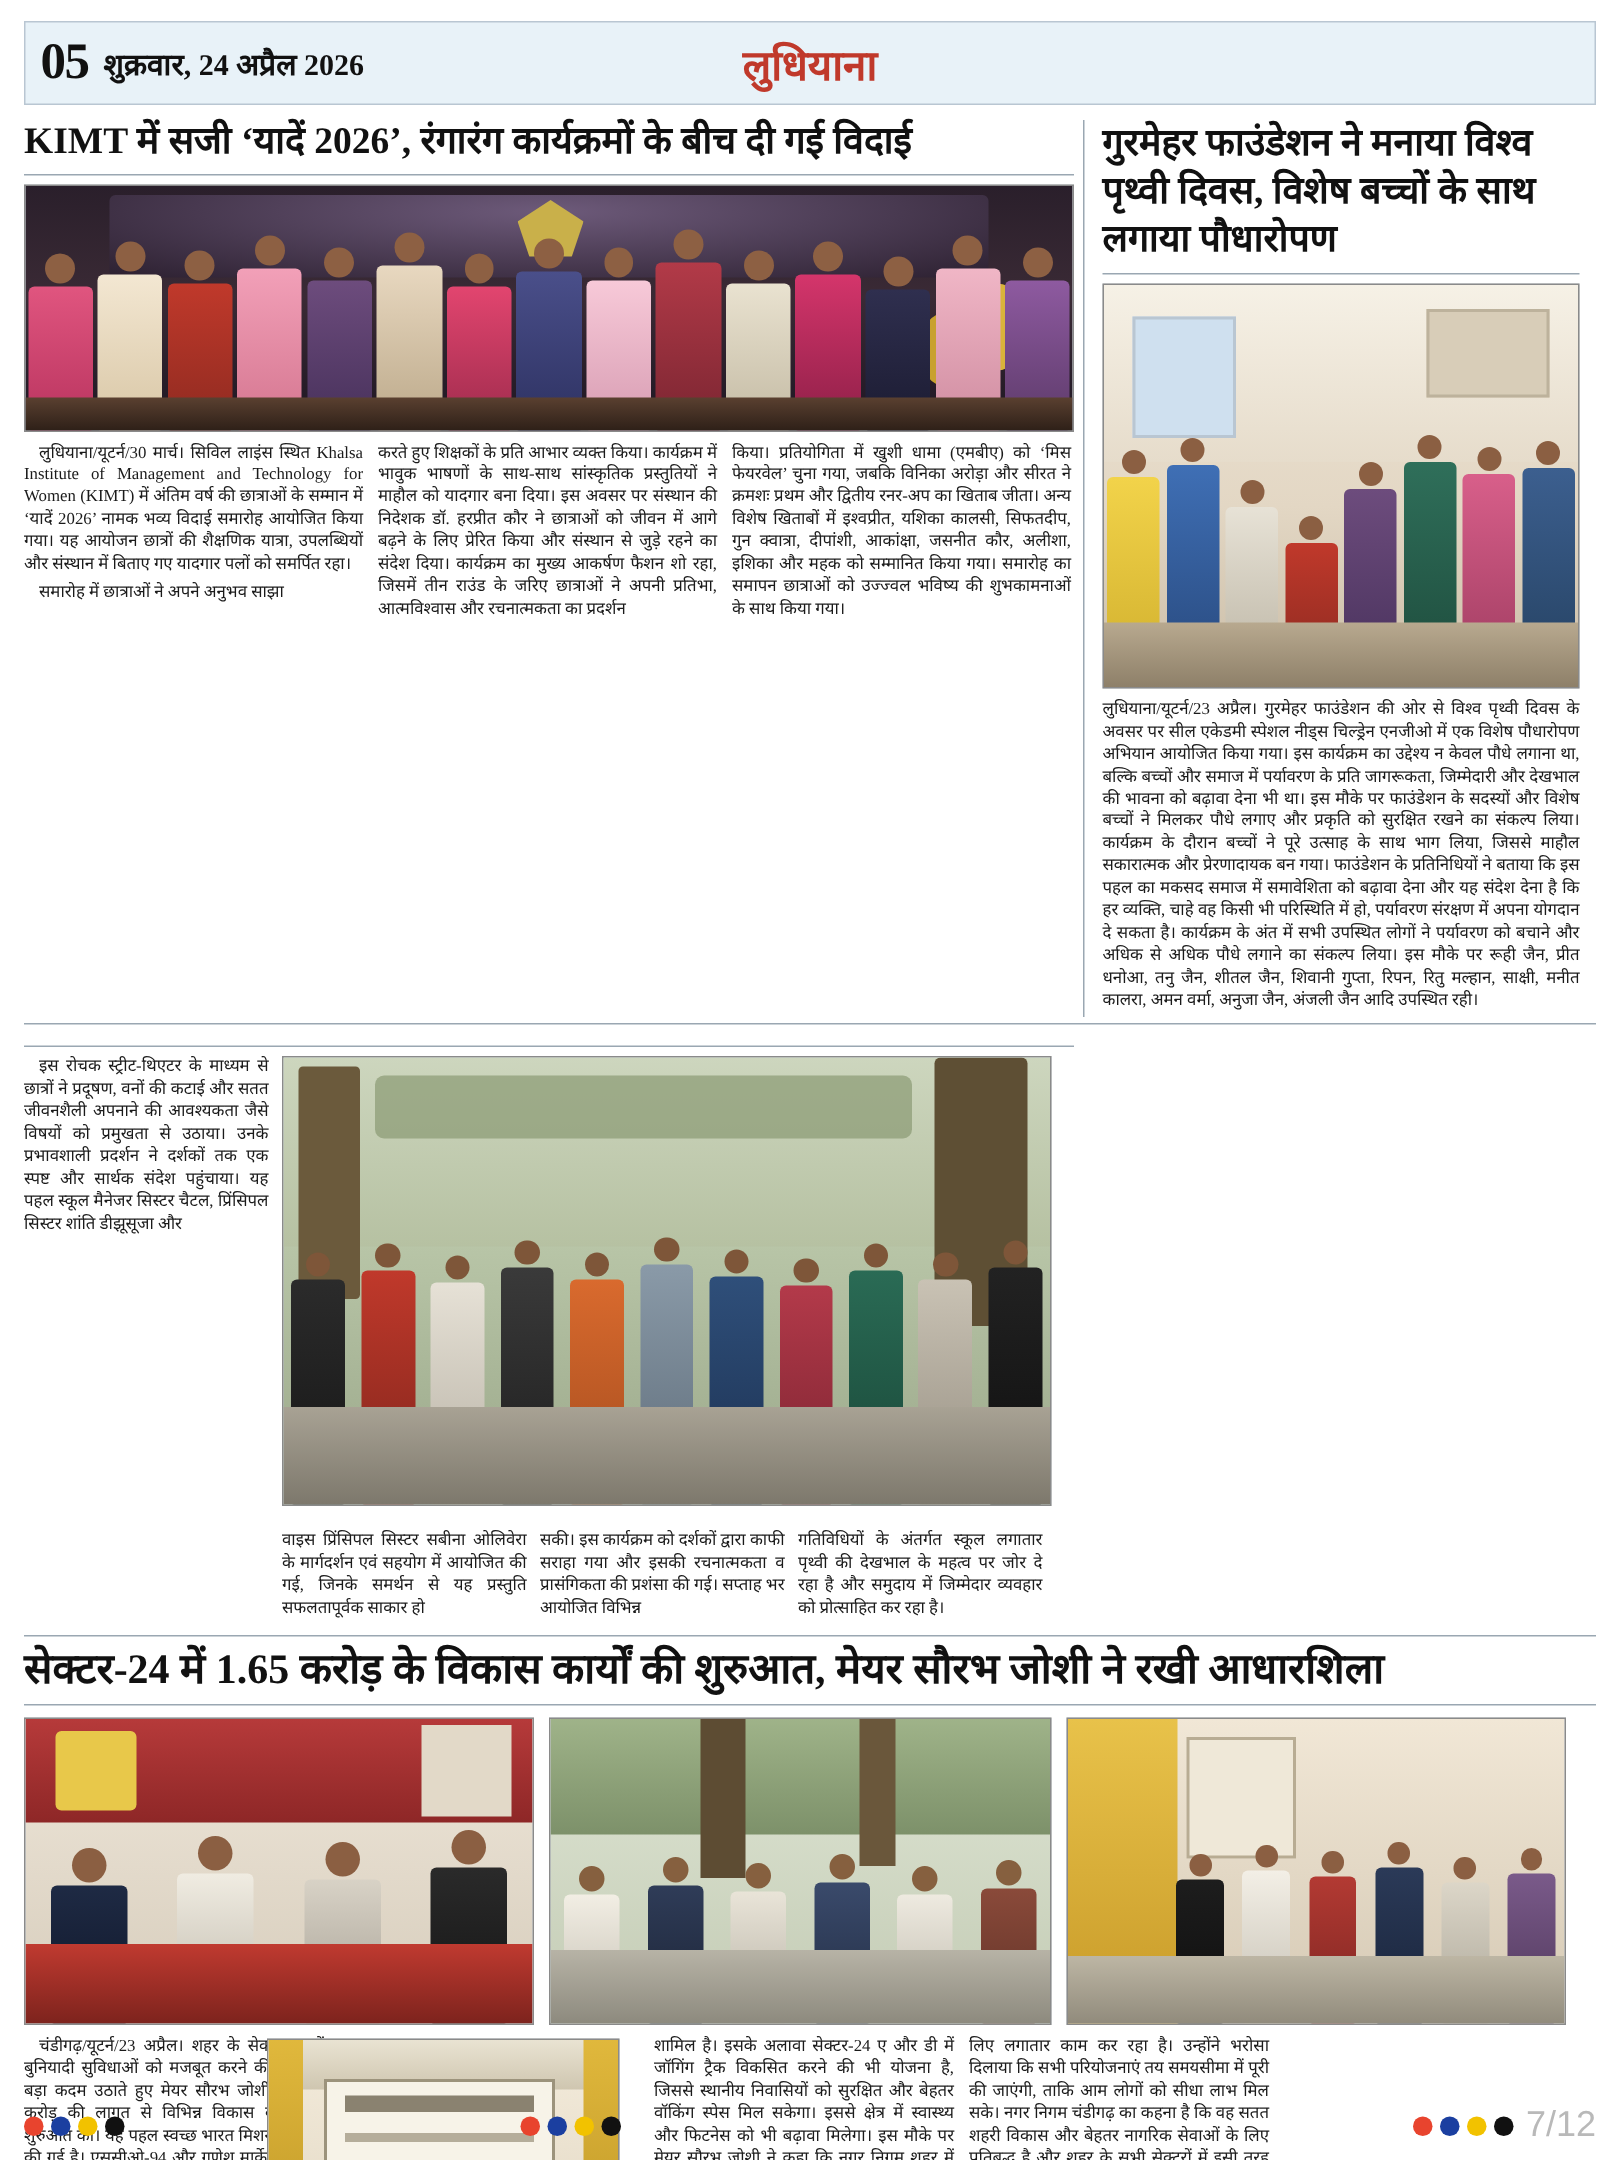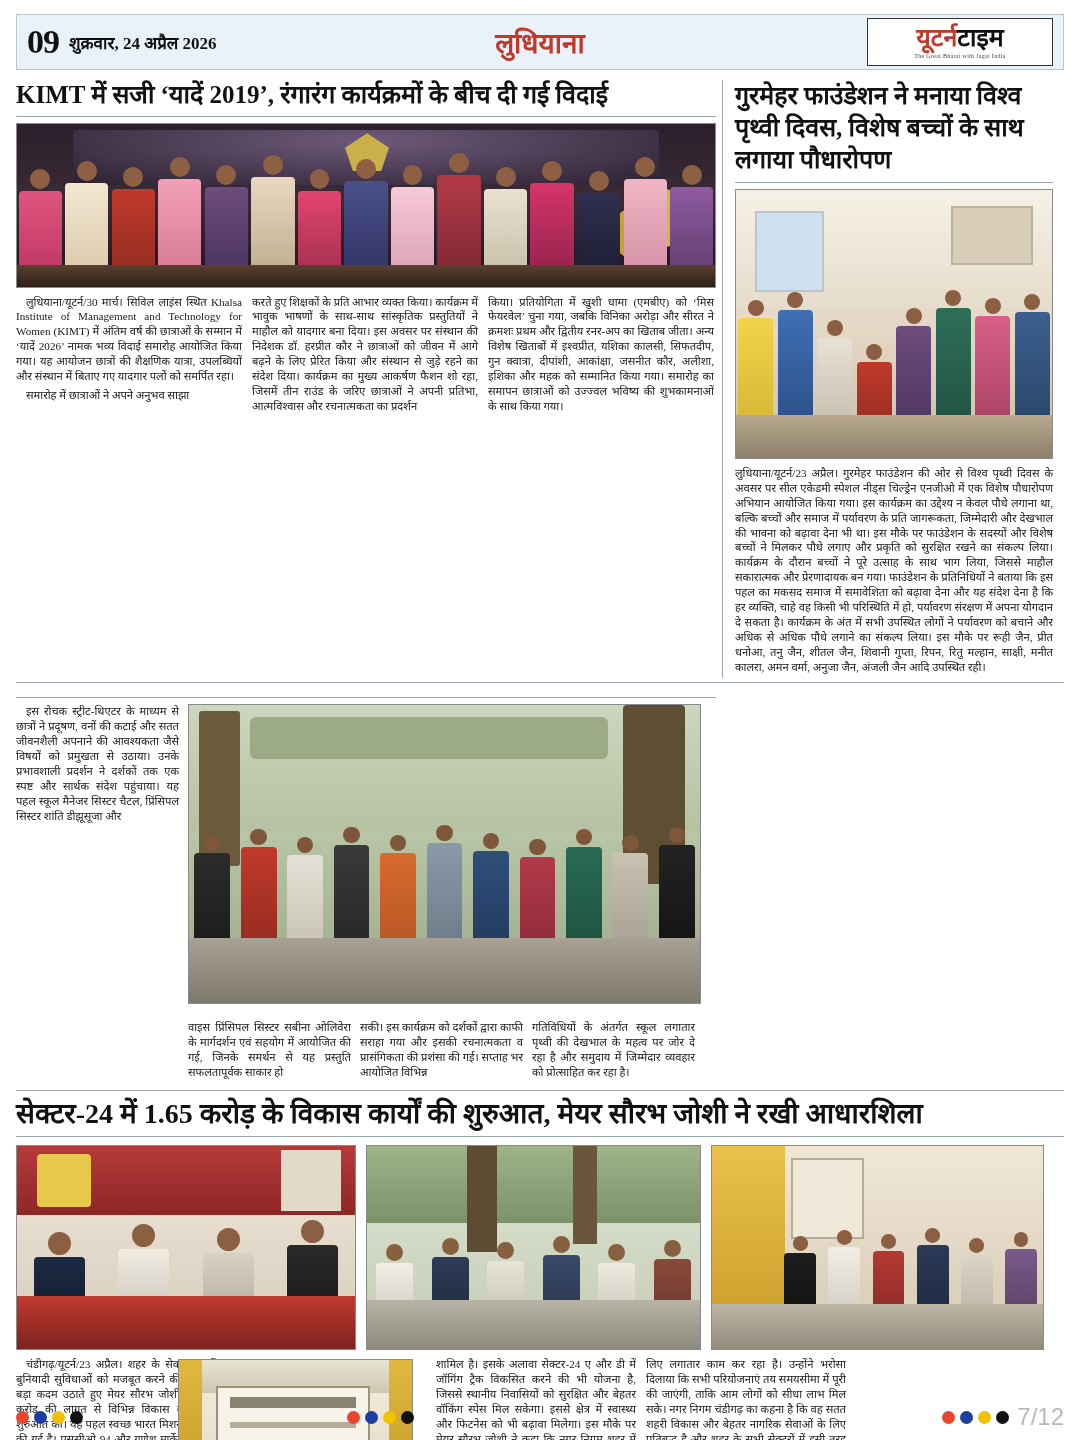--- a/index.html
+++ b/index.html
@@ -24,21 +24,21 @@
     display: flex; align-items: center;
     padding: 0 10px;
     position: relative;
   }
   .mast-page-no {
     font-family: "Liberation Serif", serif;
     font-size: 34px; font-weight: bold; letter-spacing: -1px;
     margin-right: 10px;
   }
   .mast-date {
-    font-size: 17px; font-weight: bold;
+    font-size: 20px; font-weight: bold;
     color: #111;
   }
   .mast-city {
     position: absolute; left: 0; right: 0; text-align: center;
     font-size: 28px; font-weight: bold; color: #c0392b;
     pointer-events: none;
   }
   .mast-logo {
     margin-left: auto;
     width: 186px; height: 48px;
@@ -111,35 +111,29 @@
   .fig { width:6.2%; position:relative; }
   .fig .head { width:46%; padding-bottom:46%; border-radius:50%; background:#8d6043; margin:0 auto 2px; }
   .fig .torso { width:100%; border-radius:4px 4px 2px 2px; }
 </style>
 </head>
 <body>
 
 <div class="page">
 
   <div class="masthead">
-    <div class="mast-page-no">09</div>
+    <div class="mast-page-no">05</div>
     <div class="mast-date">शुक्रवार, 24 अप्रैल 2026</div>
     <div class="mast-city">लुधियाना</div>
-    <div class="mast-logo">
-      <div class="lg-main">
-        <span class="red">यूटर्न</span><span>टाइम</span>
-      </div>
-      <div class="lg-sub">The Great Bharat with Jagat India</div>
-    </div>
   </div>
 
   <div class="row-top">
 
     <div class="left-top">
-      <div class="headline h1a">KIMT में सजी ‘यादें 2019’, रंगारंग कार्यक्रमों के बीच दी गई विदाई</div>
+      <div class="headline h1a">KIMT में सजी ‘यादें 2026’, रंगारंग कार्यक्रमों के बीच दी गई विदाई</div>
       <hr class="hr">
       <div class="photo" style="width:700px;height:165px;">
         <div class="ph-inner" style="background:linear-gradient(#2a1f2b 0%,#3a2a35 45%,#1d1622 100%);">
           <div style="position:absolute;left:8%;top:4%;width:84%;height:34%;background:radial-gradient(ellipse at 50% 20%,#6d5a7a,#2c2030);border-radius:4px;"></div>
           <div style="position:absolute;left:47%;top:6%;width:44px;height:38px;background:#c9b04a;clip-path:polygon(50% 0,100% 38%,82% 100%,18% 100%,0 38%);"></div>
           <div style="position:absolute;right:4%;top:40%;width:46px;height:58px;border-radius:50%;background:#d9b33a;"></div>
           <div style="position:absolute;right:9%;top:52%;width:40px;height:50px;border-radius:50%;background:#c8a12f;"></div>
           <div class="figs" style="height:78%;">
             <div class="fig">
                 <div class="head"></div>

